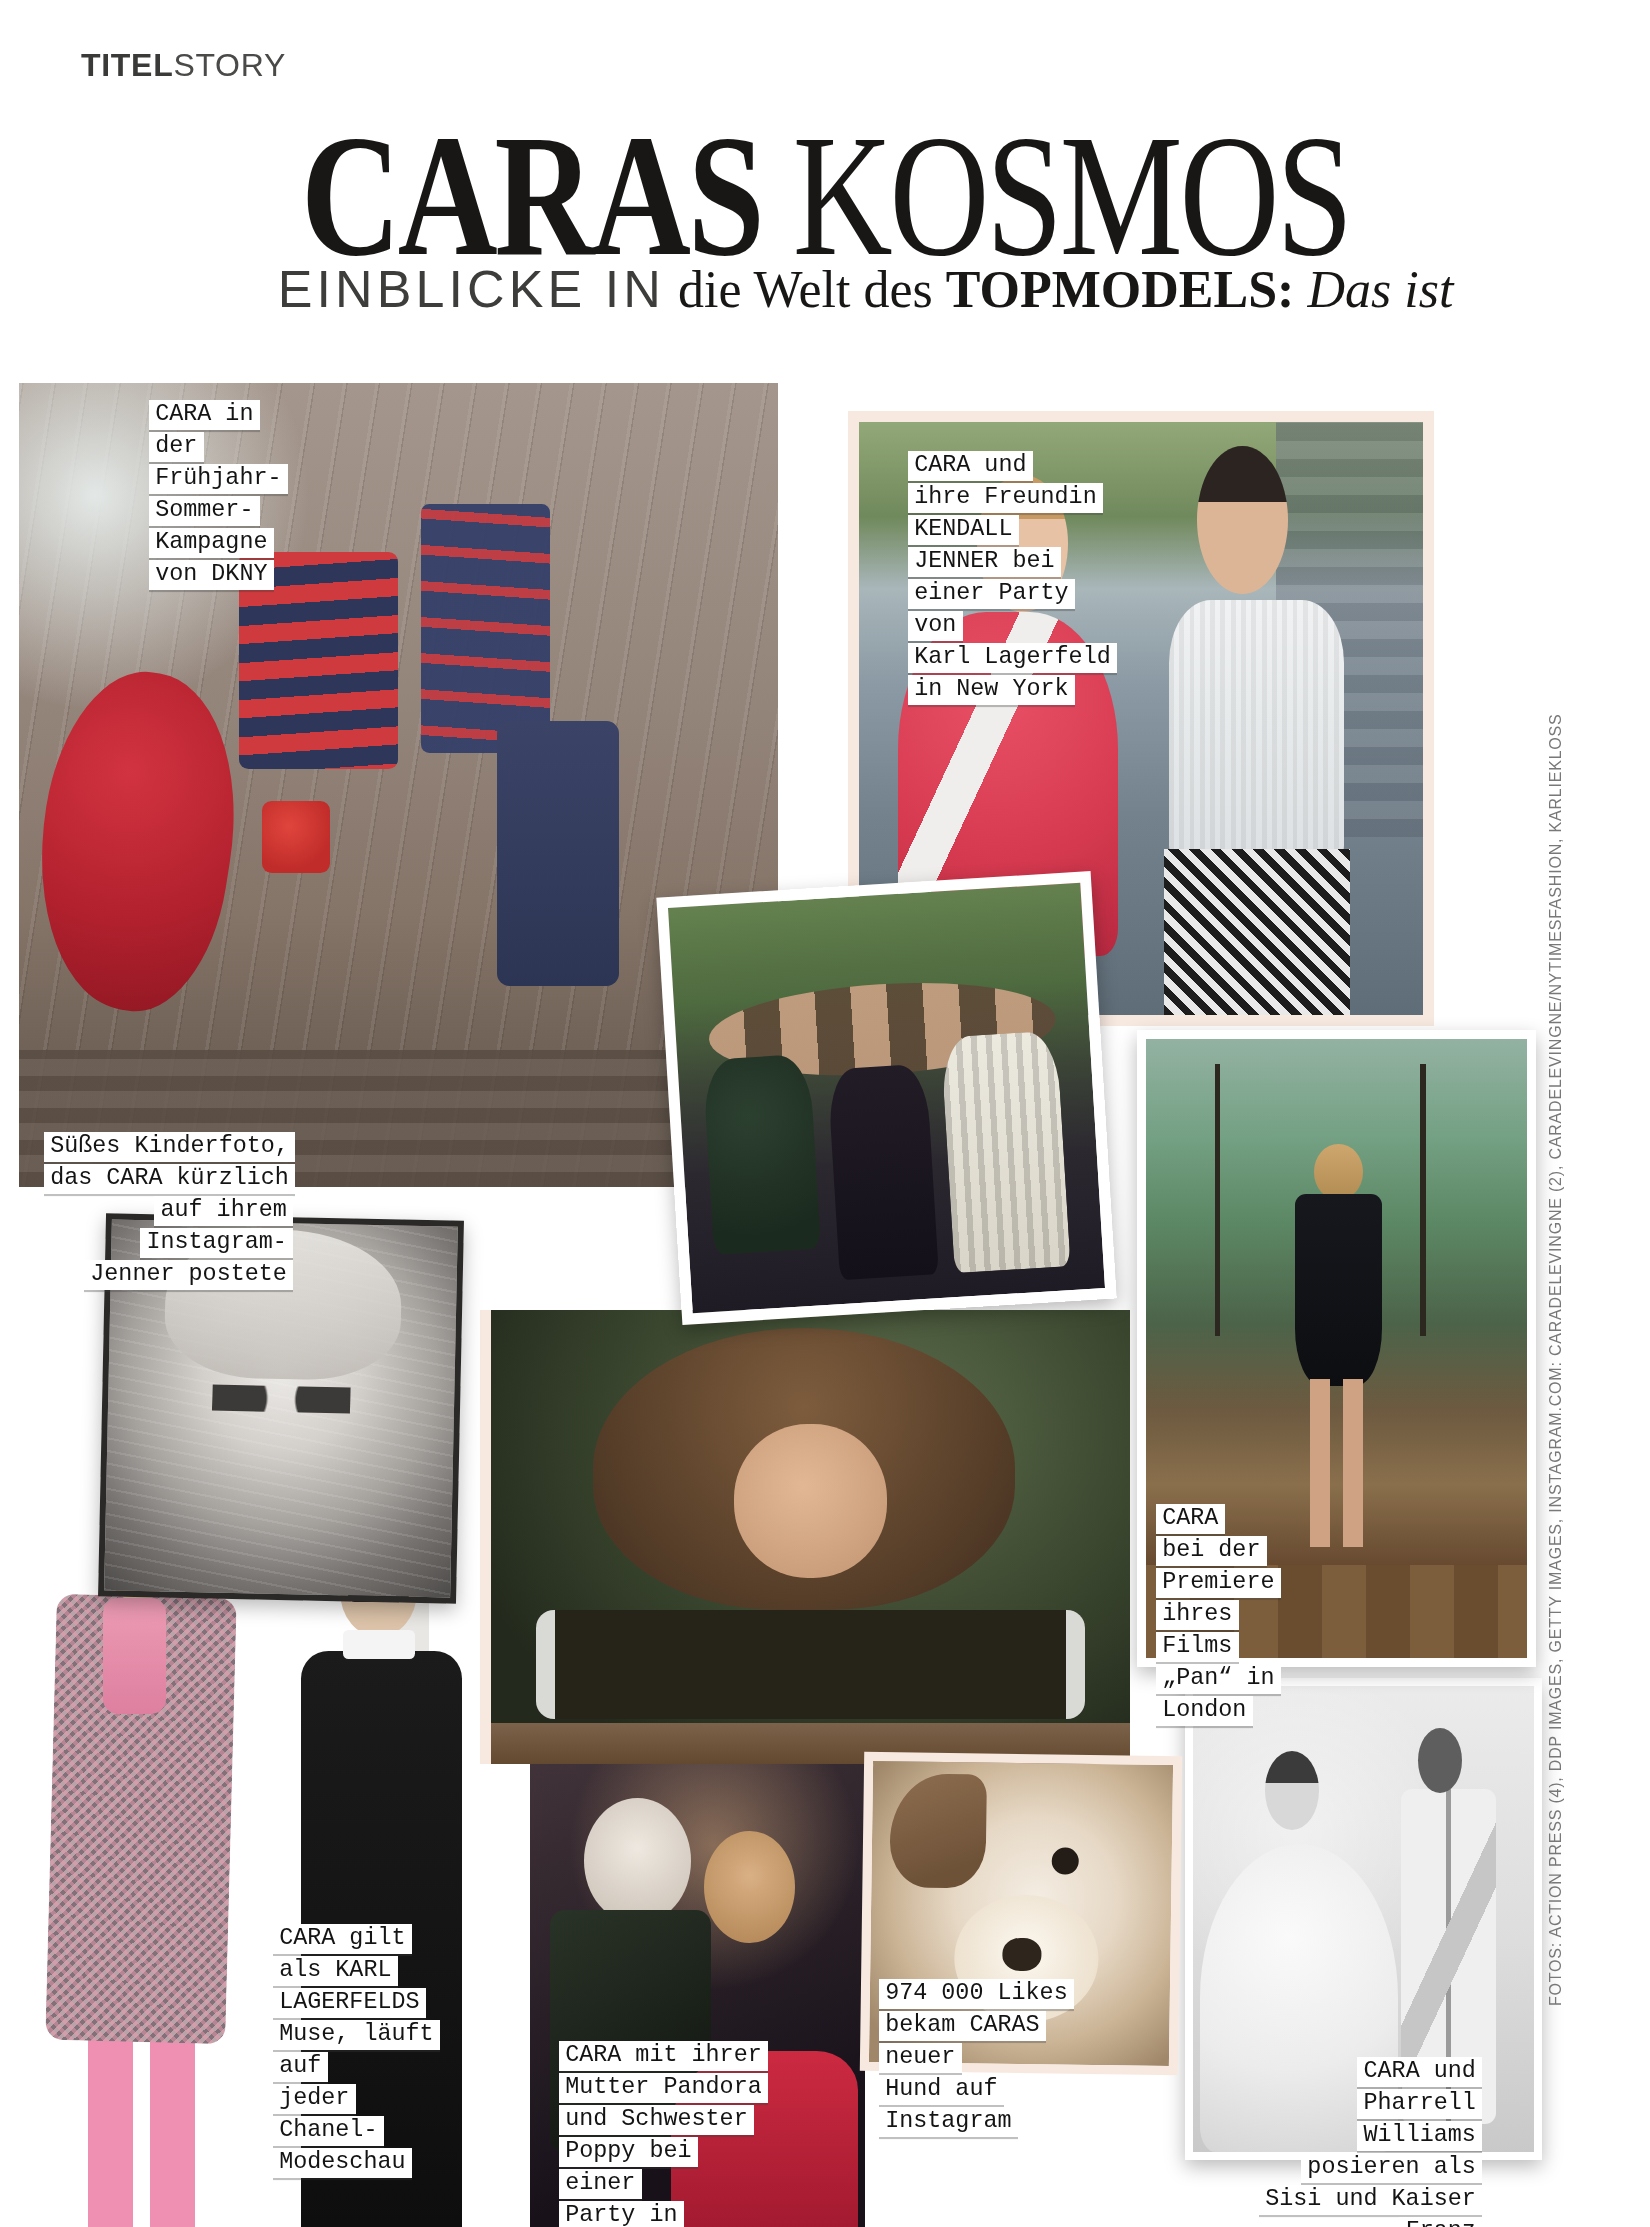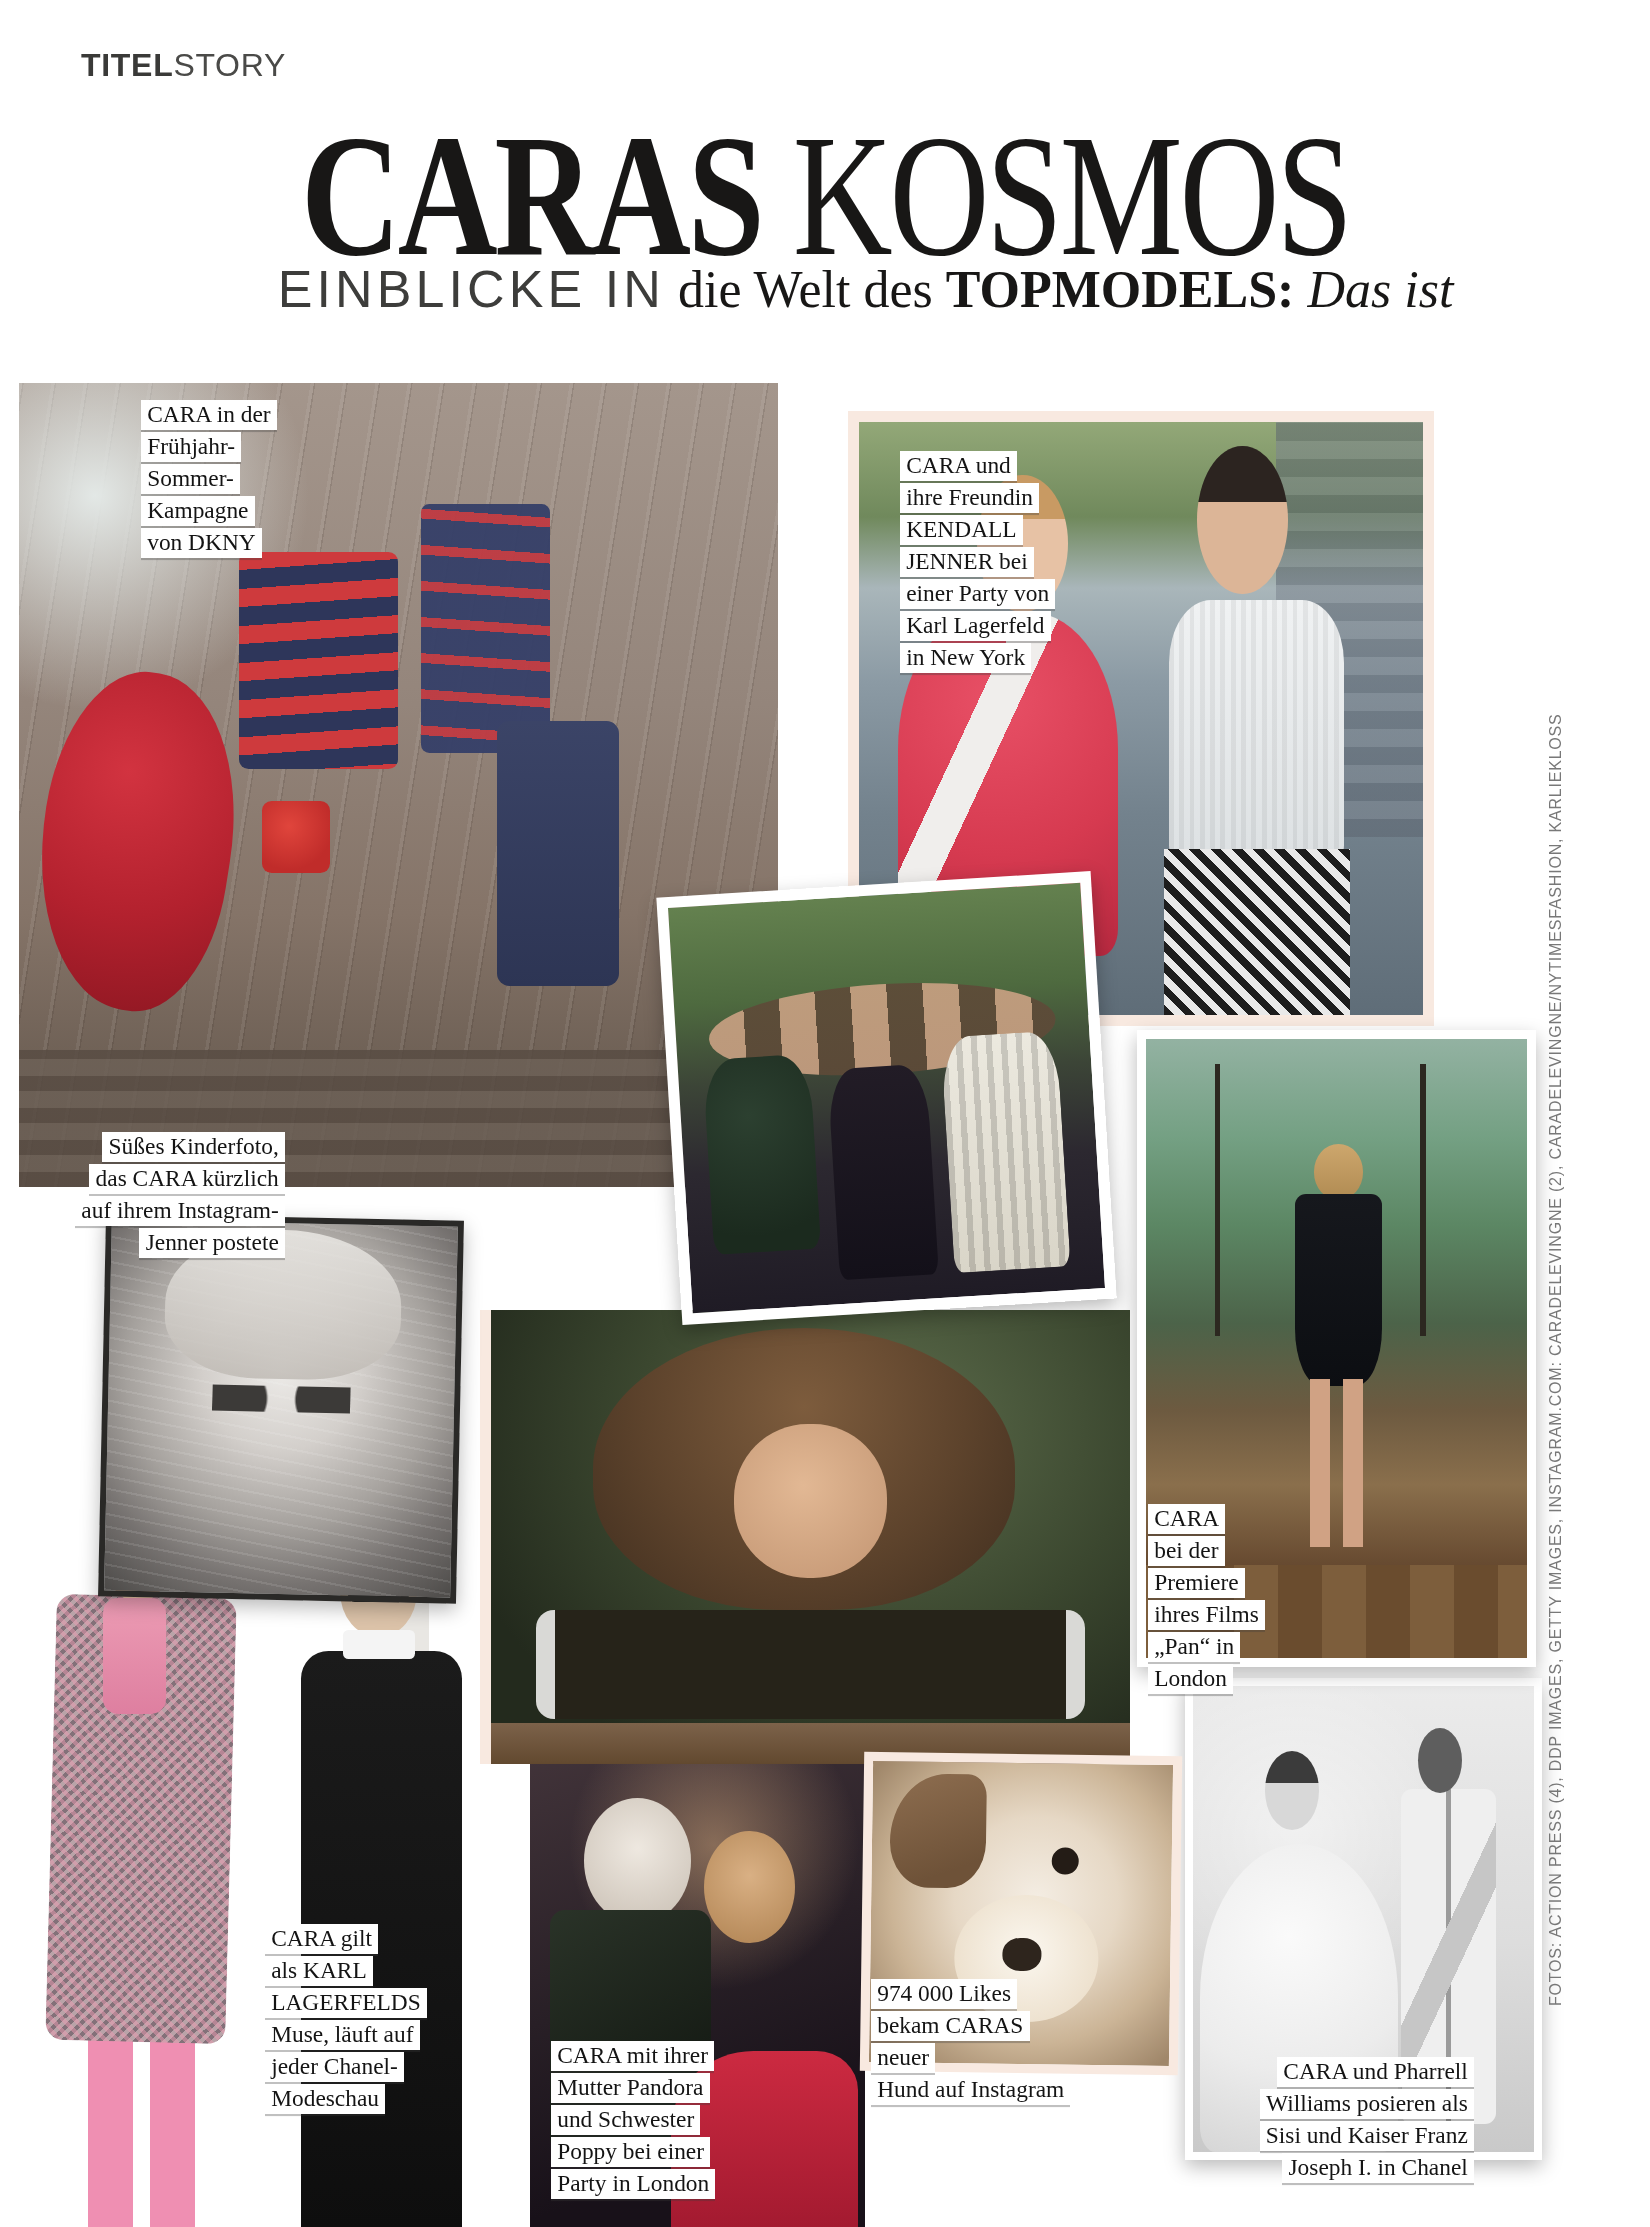--- a/index.html
+++ b/index.html
@@ -180,22 +180,22 @@
     background:linear-gradient(180deg,#3b3b3b 0 40%,#d8d8d8 40%);}
   .j-gown{left:2%;top:34%;width:58%;height:66%;border-radius:50% 50% 8% 8%;
     background:radial-gradient(circle at 45% 30%,#fafafa 0%,#ececec 55%,#d4d4d4 100%);}
   .j-head-ph{left:66%;top:9%;width:13%;height:14%;border-radius:50%;background:#5e5e5e;}
   .j-uniform{left:61%;top:22%;width:28%;height:72%;border-radius:11px;
     background:
       linear-gradient(115deg,rgba(0,0,0,0) 44%,#c6c6c6 44% 56%,rgba(0,0,0,0) 56%),
       linear-gradient(90deg,#efefef 0 47%,#9b9b9b 47% 53%,#efefef 53%);}
 
   
-  .cap{position:absolute;z-index:30;font-family:Liberation Serif, serif;font-size:23.4px;
-       line-height:32px;color:#141414;white-space:pre-line;}
+  .cap{position:absolute;z-index:30;font-family:Liberation Mono, monospace;font-size:23.4px;
+       line-height:32px;color:#141414;white-space:pre-line;margin-left:8px;}
   .cap>span{background:#ffffff;padding:1.4px 6.2px 2.8px;
        -webkit-box-decoration-break:clone;box-decoration-break:clone;
        box-shadow:0 2.1px 0 rgba(60,60,60,0.32);}
   .cap.r{text-align:right;}
 
   .cap-a{left:141px;top:398px;width:155px;}
   .cap-b{left:900px;top:449px;width:210px;}
   .cap-c{left:551px;top:1110px;width:187px;}
   .cap-d{left:36px;top:1130px;width:249px;}
   .cap-e{left:494px;top:1327px;width:176px;}

